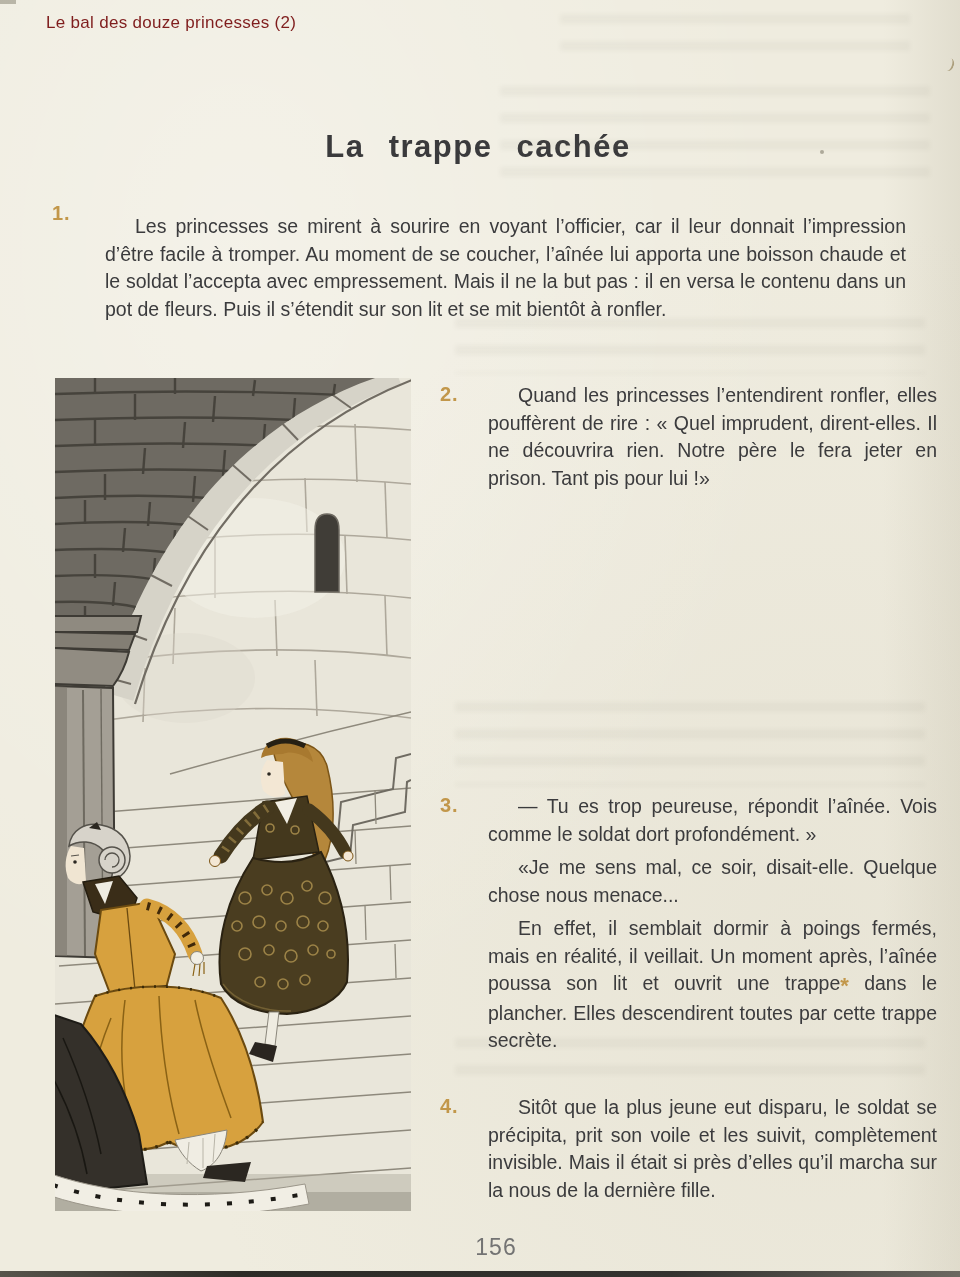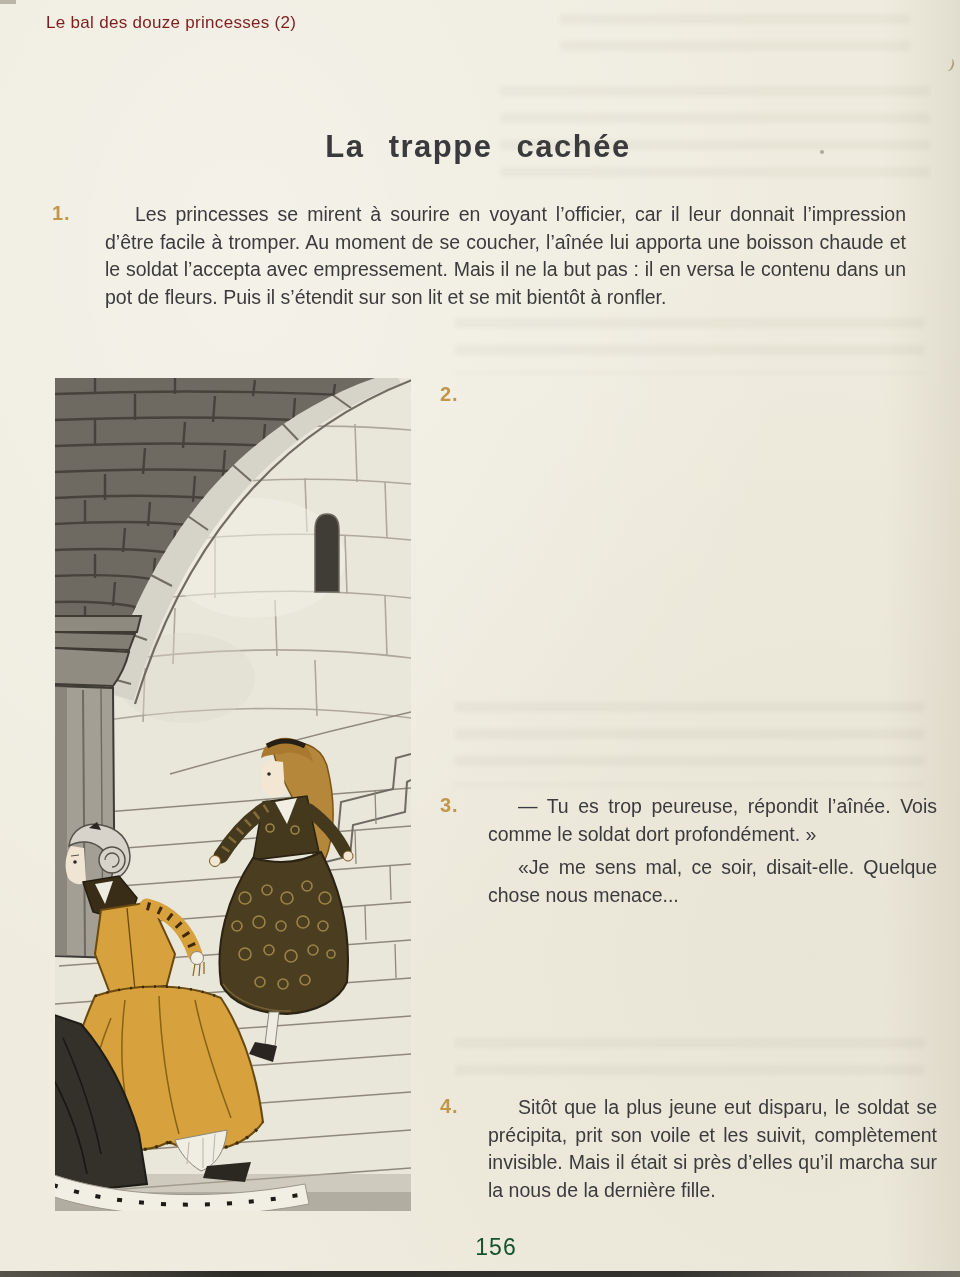--- a/index.html
+++ b/index.html
@@ -22,41 +22,41 @@
     text-align:center;font-size:31px;font-weight:bold;
     letter-spacing:1.5px;word-spacing:14px;color:#3a3a3c;
   }
   .sec{position:absolute;}
   .num{
     position:absolute;left:0;top:1px;
     color:#c2974a;font-size:20px;font-weight:bold;letter-spacing:1px;
   }
   .sec .body{margin-left:53px;}
   .sec1{left:52px;top:201px;width:856px;}
-  .sec1 .body{width:801px;}
+  .sec1 .body{width:801px;margin-top:12px;}
   .sec2{left:440px;top:382px;width:497px;}
   .sec3{left:440px;top:793px;width:497px;}
   .sec4{left:440px;top:1094px;width:497px;}
   .sec2 .body,.sec3 .body,.sec4 .body{margin-left:48px;width:449px;}
   p.para{
     margin:0 0 6px 0;
     font-size:19.5px;line-height:27.5px;
     text-align:justify;text-indent:30px;color:#3b3b3d;
   }
   p.para:last-child{margin-bottom:0;}
   .fn-marker{color:#c2974a;font-weight:bold;}
   .fn-dot{font-size:16px;vertical-align:5px;}
   .fn-star{font-size:22px;vertical-align:-3px;}
   .illustration{
     position:absolute;left:55px;top:378px;width:356px;height:833px;margin:0;
   }
   .illustration svg{display:block;width:100%;height:100%;}
   .pageno{
     position:absolute;left:0;right:0;top:1234px;text-align:center;
-    font-size:23px;letter-spacing:1px;color:#14532d;padding-left:32px;
+    font-size:23px;letter-spacing:1px;color:#737373;padding-left:32px;
   }
   .bottom-edge{
     position:absolute;left:0;right:0;bottom:0;height:6px;
     background:linear-gradient(90deg,#57544b,#2e2c27 25%,#353330 70%,#6b6860);
   }
   .top-corner{
     position:absolute;left:0;top:0;width:16px;height:4px;
     background:#8b8776;opacity:.55;
   }
   .ghost{
@@ -305,28 +305,30 @@
         <path d="M-4,796 C60,818 150,824 250,806 L254,826 C150,846 56,838 -4,818 Z" fill="#f1eee4" stroke="#9b968a" stroke-width="1"></path>
         <path d="M-2,807 C62,828 150,834 250,816" stroke="#1d1b16" stroke-width="4" stroke-dasharray="5 17" fill="none"></path>
       </g>
     </g>
   </svg>
 </figure>
 
 <section class="sec sec2">
   <span class="num">2.</span>
   <div class="body">
+    <p class="para">Quand les princesses l’entendirent ronfler, elles pouffèrent de rire : « Quel imprudent, dirent-elles. Il ne découvrira rien. Notre père le fera jeter en prison. Tant pis pour lui !»</p>
   </div>
 </section>
 
 <section class="sec sec3">
   <span class="num">3.</span>
   <div class="body">
     <p class="para">— Tu es trop peureuse, répondit l’aînée. Vois comme le soldat dort profondément. »</p>
     <p class="para">«Je me sens mal, ce soir, disait-elle. Quelque chose nous menace...</p>
+    <p class="para"><span>En effet, il semblait dormir à poings fermés, mais en réalité, il veillait. Un moment après, l’aînée poussa son lit et ouvrit une trappe</span><span class="fn-marker fn-star">*</span><span> dans le plancher. Elles descendirent toutes par cette trappe secrète.</span></p>
   </div>
 </section>
 
 <section class="sec sec4">
   <span class="num">4.</span>
   <div class="body">
     <p class="para">Sitôt que la plus jeune eut disparu, le soldat se précipita, prit son voile et les suivit, complètement invisible. Mais il était si près d’elles qu’il marcha sur la nous de la dernière fille.</p>
   </div>
 </section>
 

